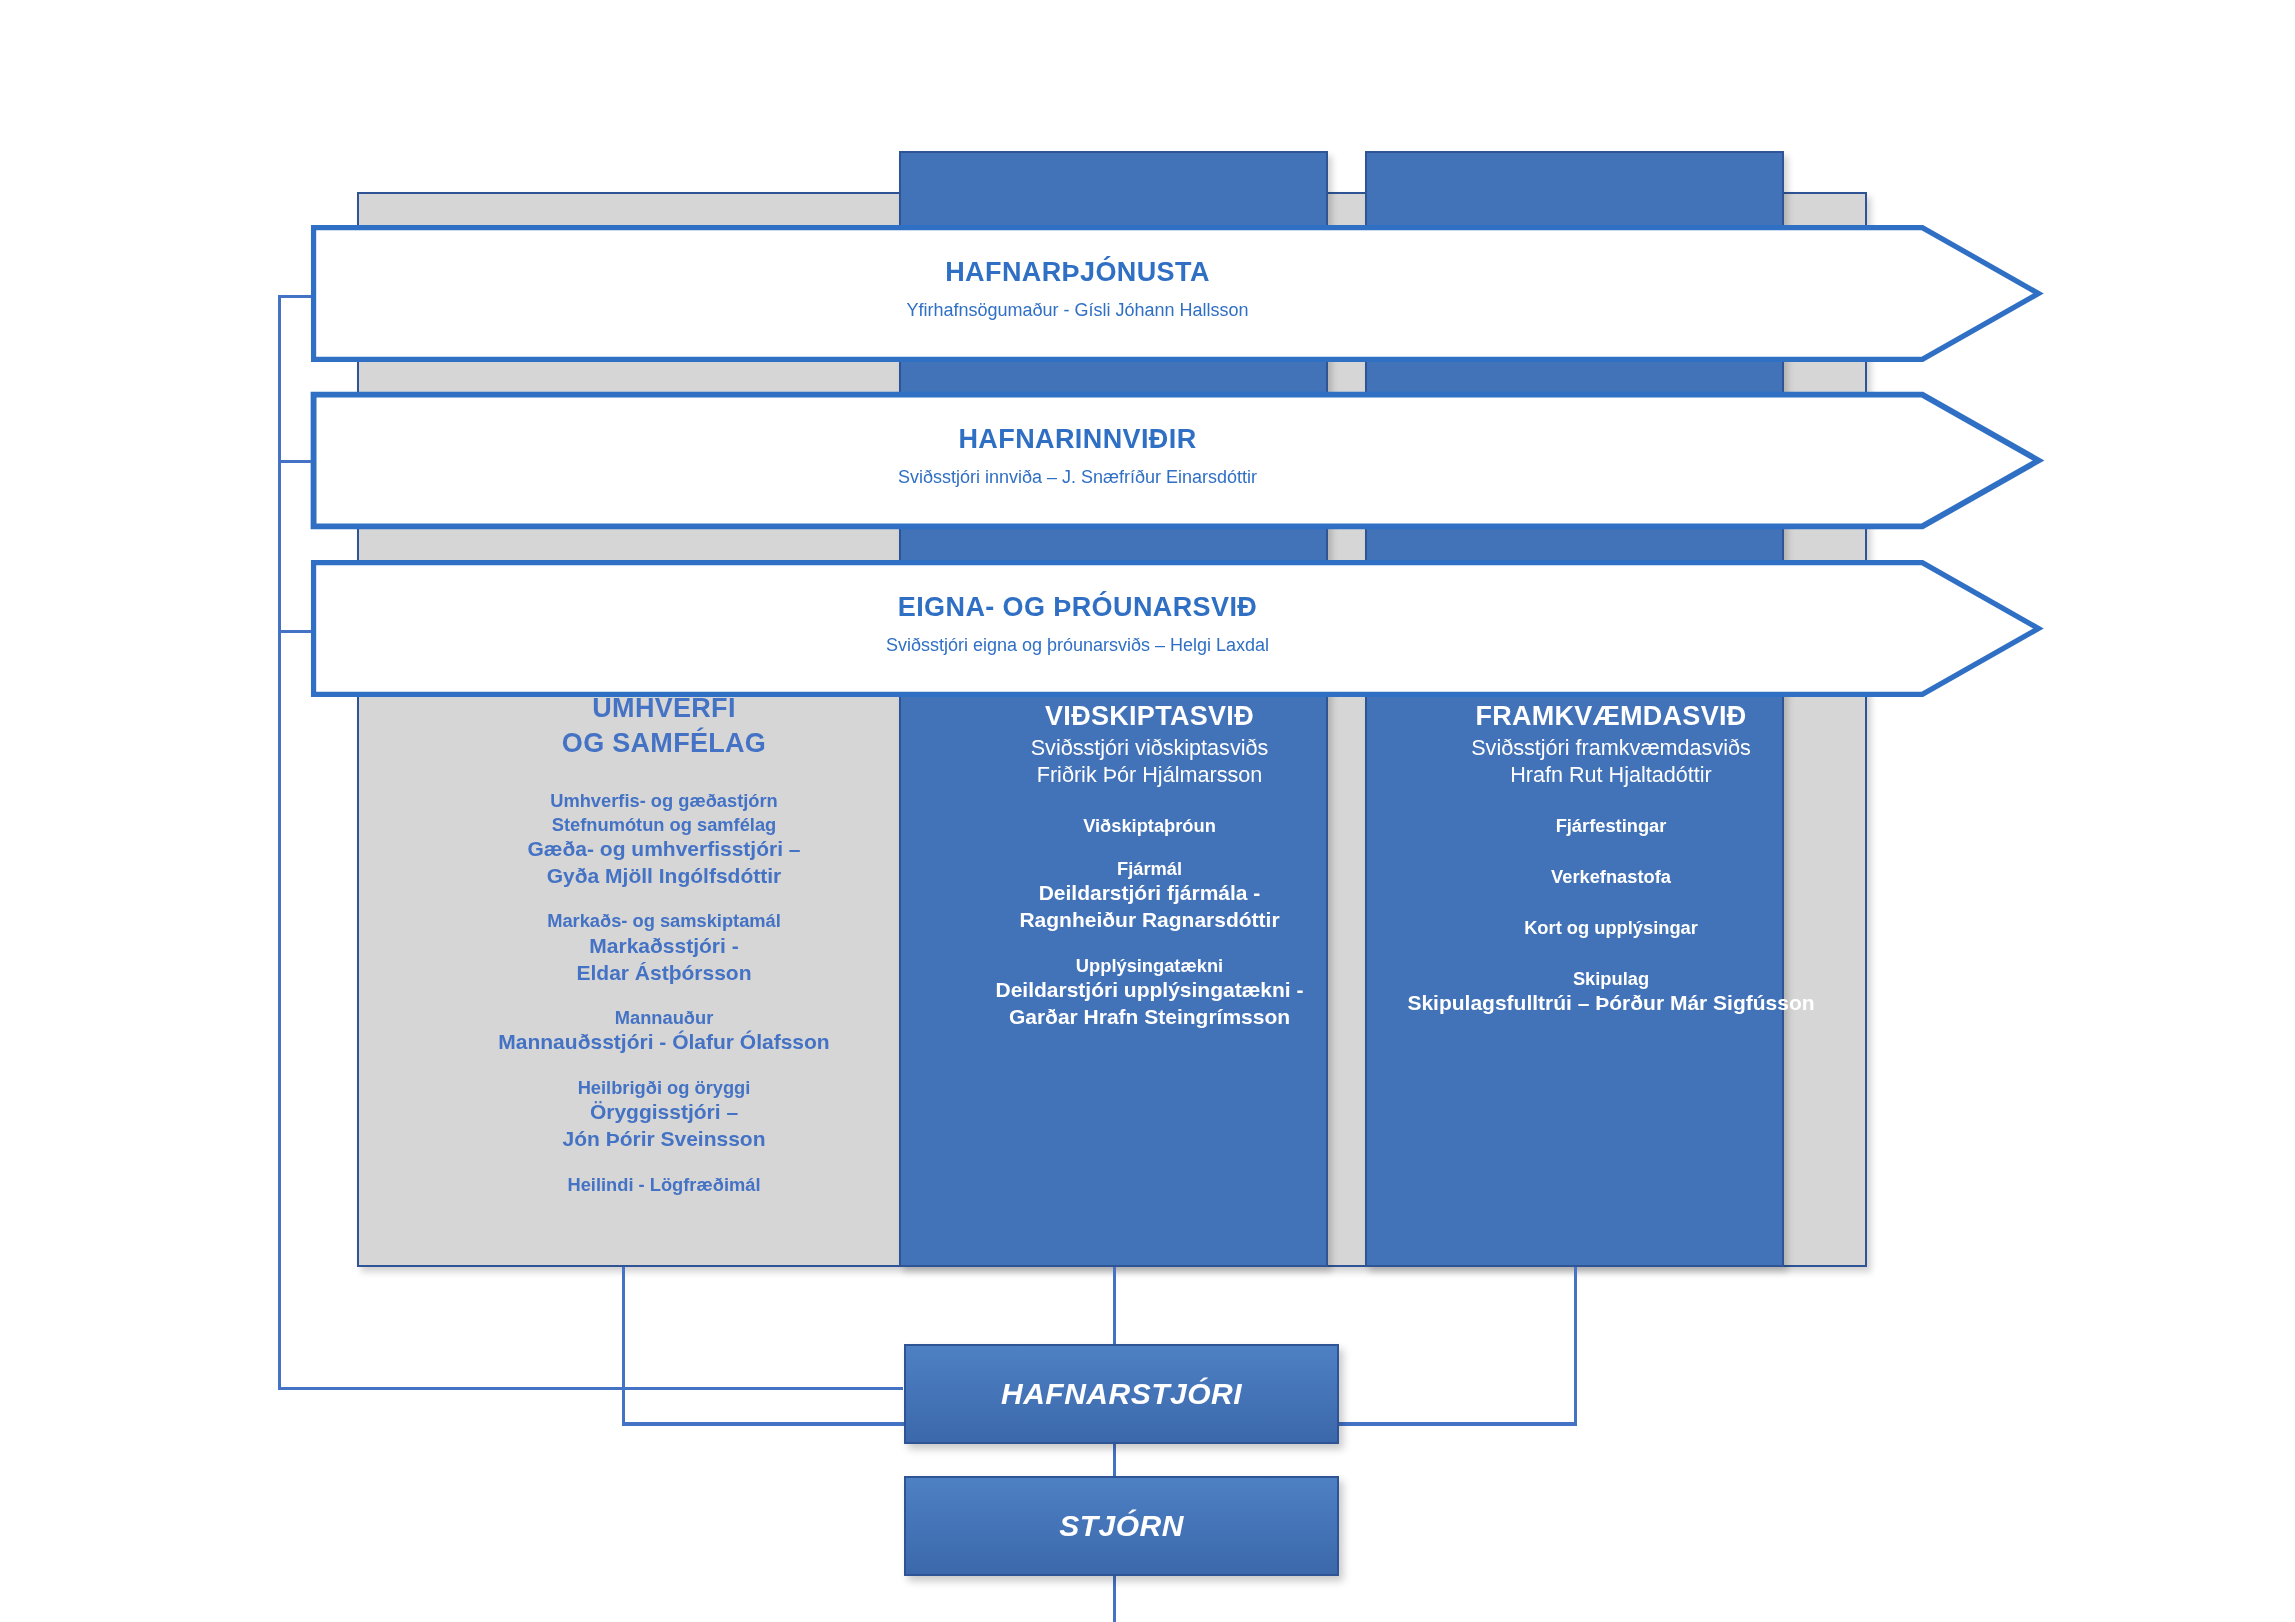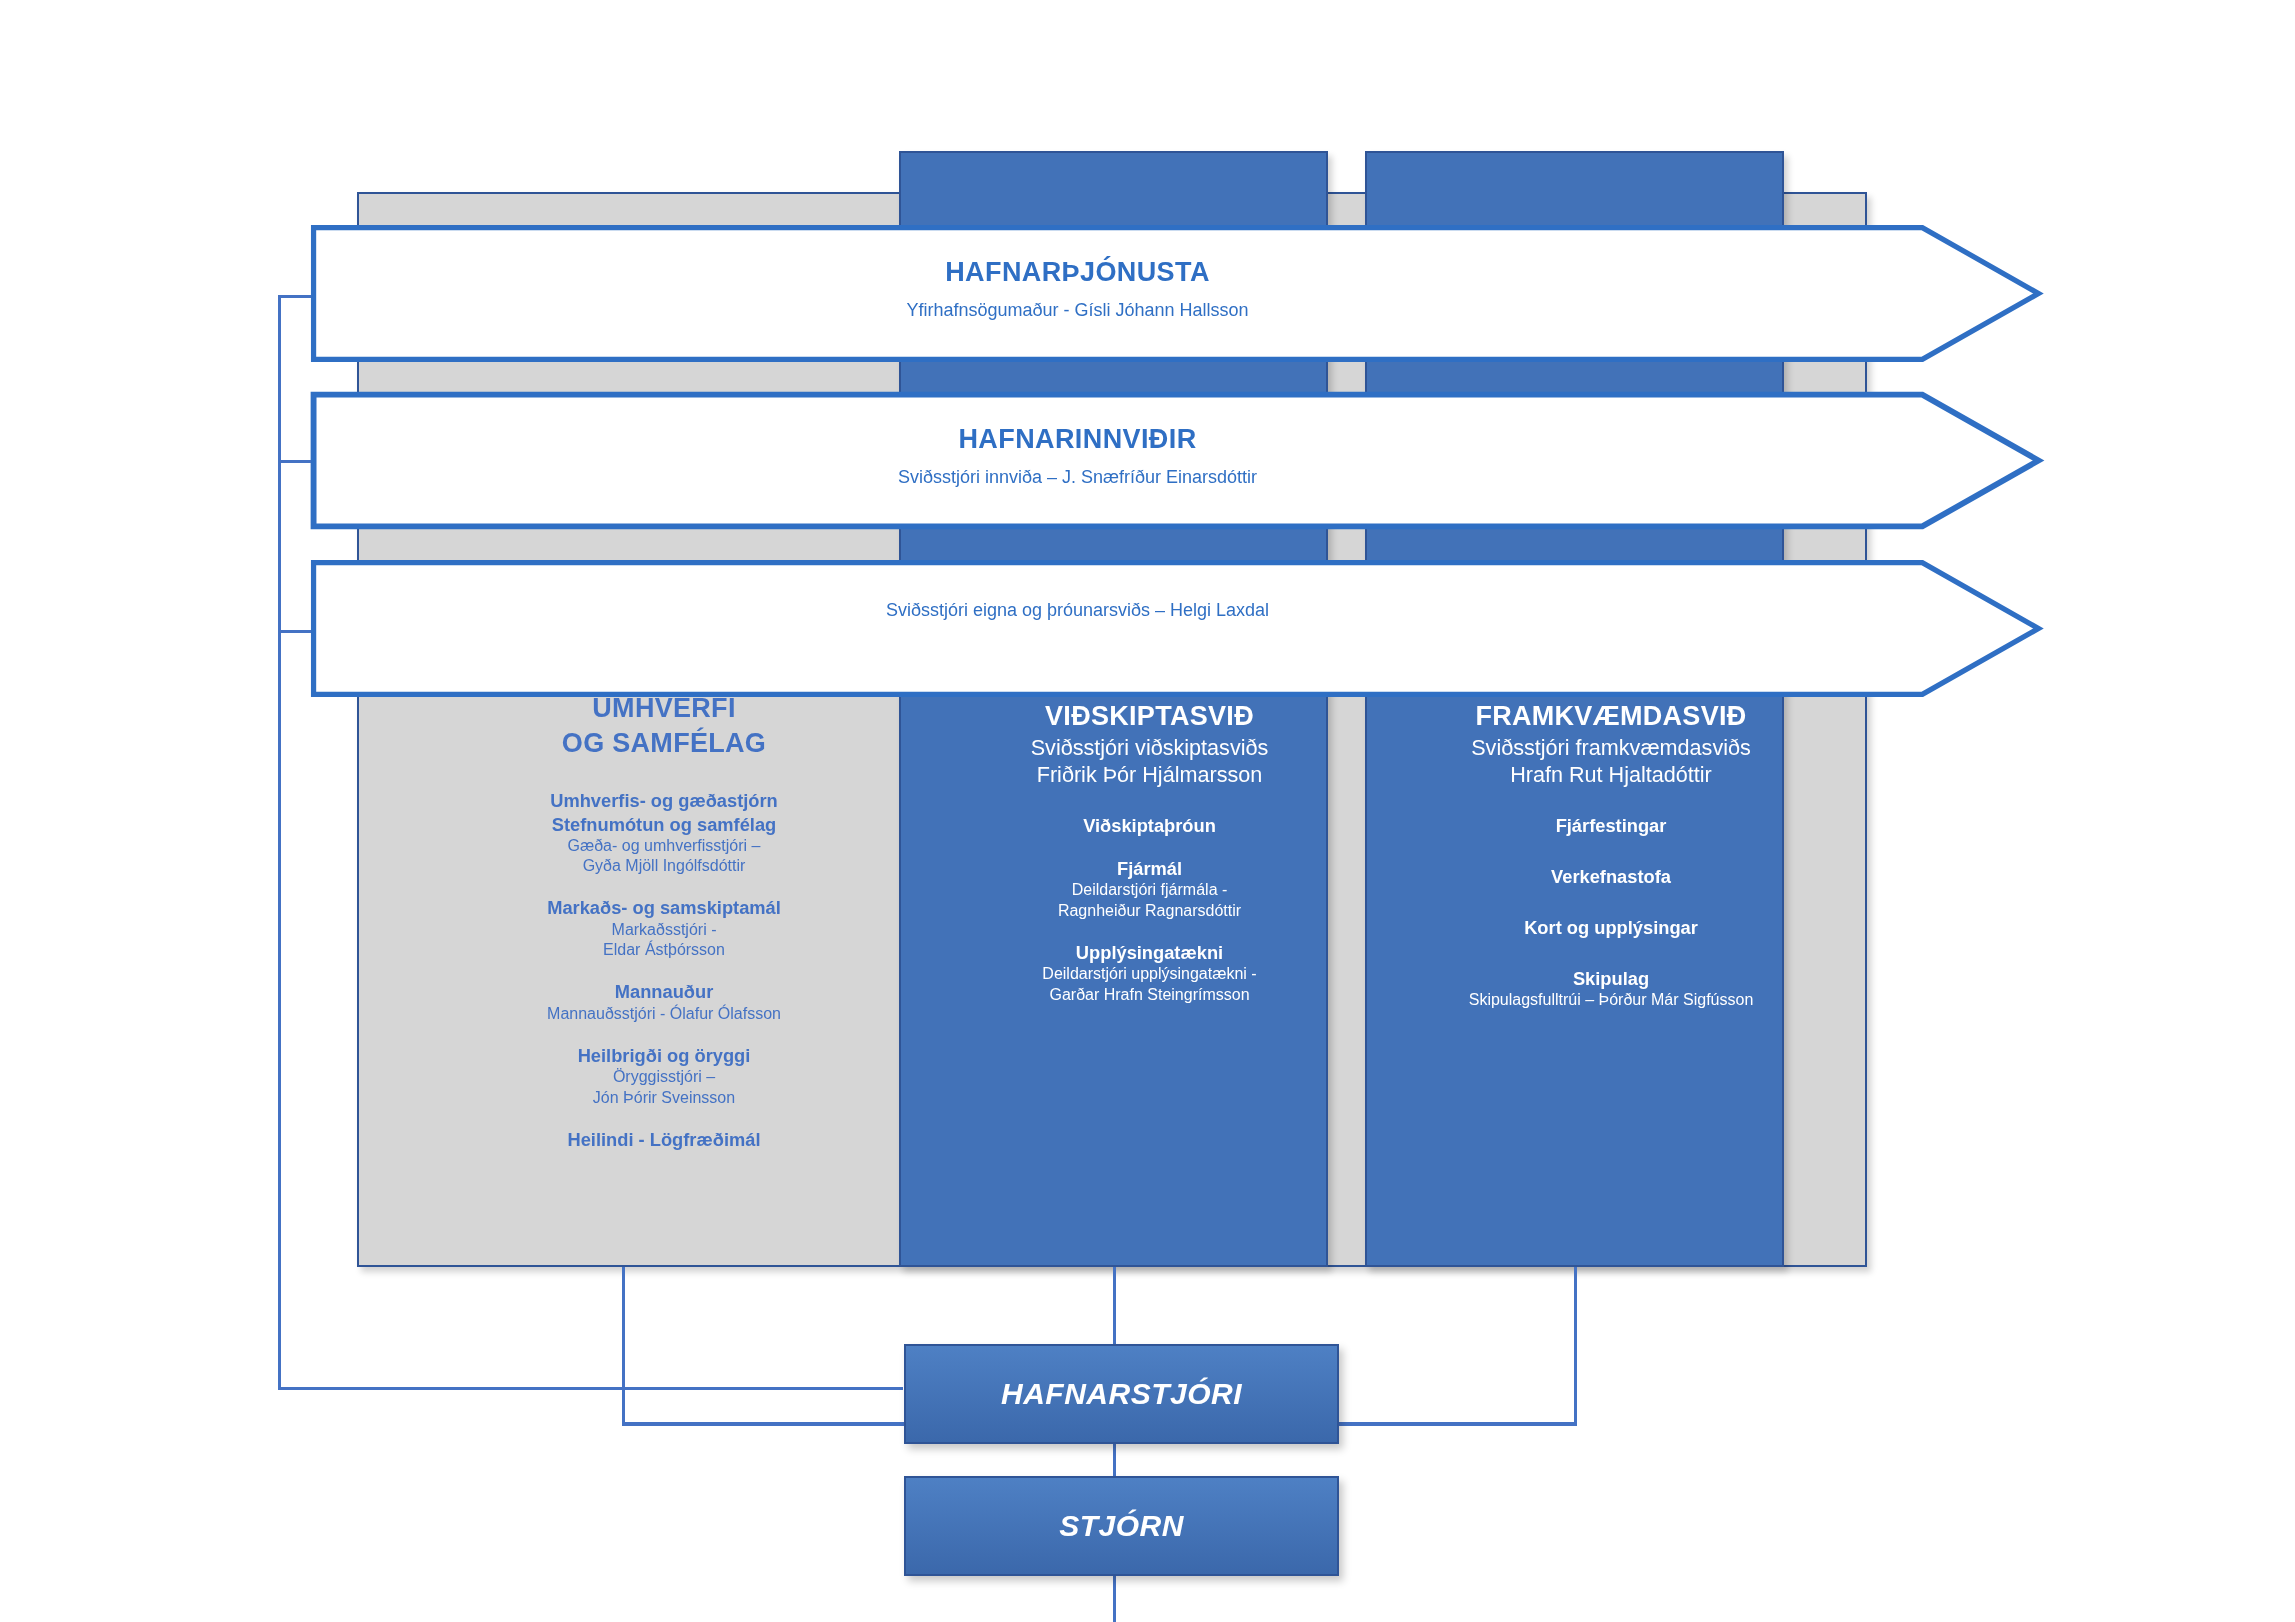--- a/index.html
+++ b/index.html
@@ -46,21 +46,22 @@
     letter-spacing: 0.3px;
   }
   .coltext .sub {
     font-size: 21.6px;
   }
   .coltext .grp {
     font-weight: bold;
     font-size: 18.3px;
   }
   .coltext .grp-sub {
-    font-size: 16px;
+    font-size: 21px;
+    font-weight: bold;
   }
   .coltext .spacer {
     height: 19.6px;
   }
   .gray-text { color: #4472c4; }
   .blue-text { color: #ffffff; }
 
   
   .banner {
     position: absolute;
@@ -144,20 +145,21 @@
       <div class="bt">HAFNARINNVIÐIR</div>
       <div class="bs" style="margin-top:9.2px;">Sviðsstjóri innviða – J. Snæfríður Einarsdóttir</div>
     </div>
   </div>
 
   <div class="banner" style="left:308px; top:560px; width:1735px; height:134px;">
     <svg width="1738" height="137" viewBox="0 0 2655 210">
       <polygon points="4,4 2470,4 2648,105 2470,206 4,206" fill="#ffffff" stroke="#2f6fc4" stroke-width="8" stroke-linejoin="miter"></polygon>
     </svg>
     <div class="banner-label" style="top:29.5px;">
+      <div class="bt">EIGNA- OG ÞRÓUNARSVIÐ</div>
       <div class="bs" style="margin-top:9.2px;">Sviðsstjóri eigna og þróunarsviðs – Helgi Laxdal</div>
     </div>
   </div>
 
   <div class="coltext gray-text" style="left:357px; top:691px; width:542px;">
     <div class="title">UMHVERFI</div>
     <div class="title">OG SAMFÉLAG</div>
 
     <div class="spacer" style="height:29px;"></div>
 

